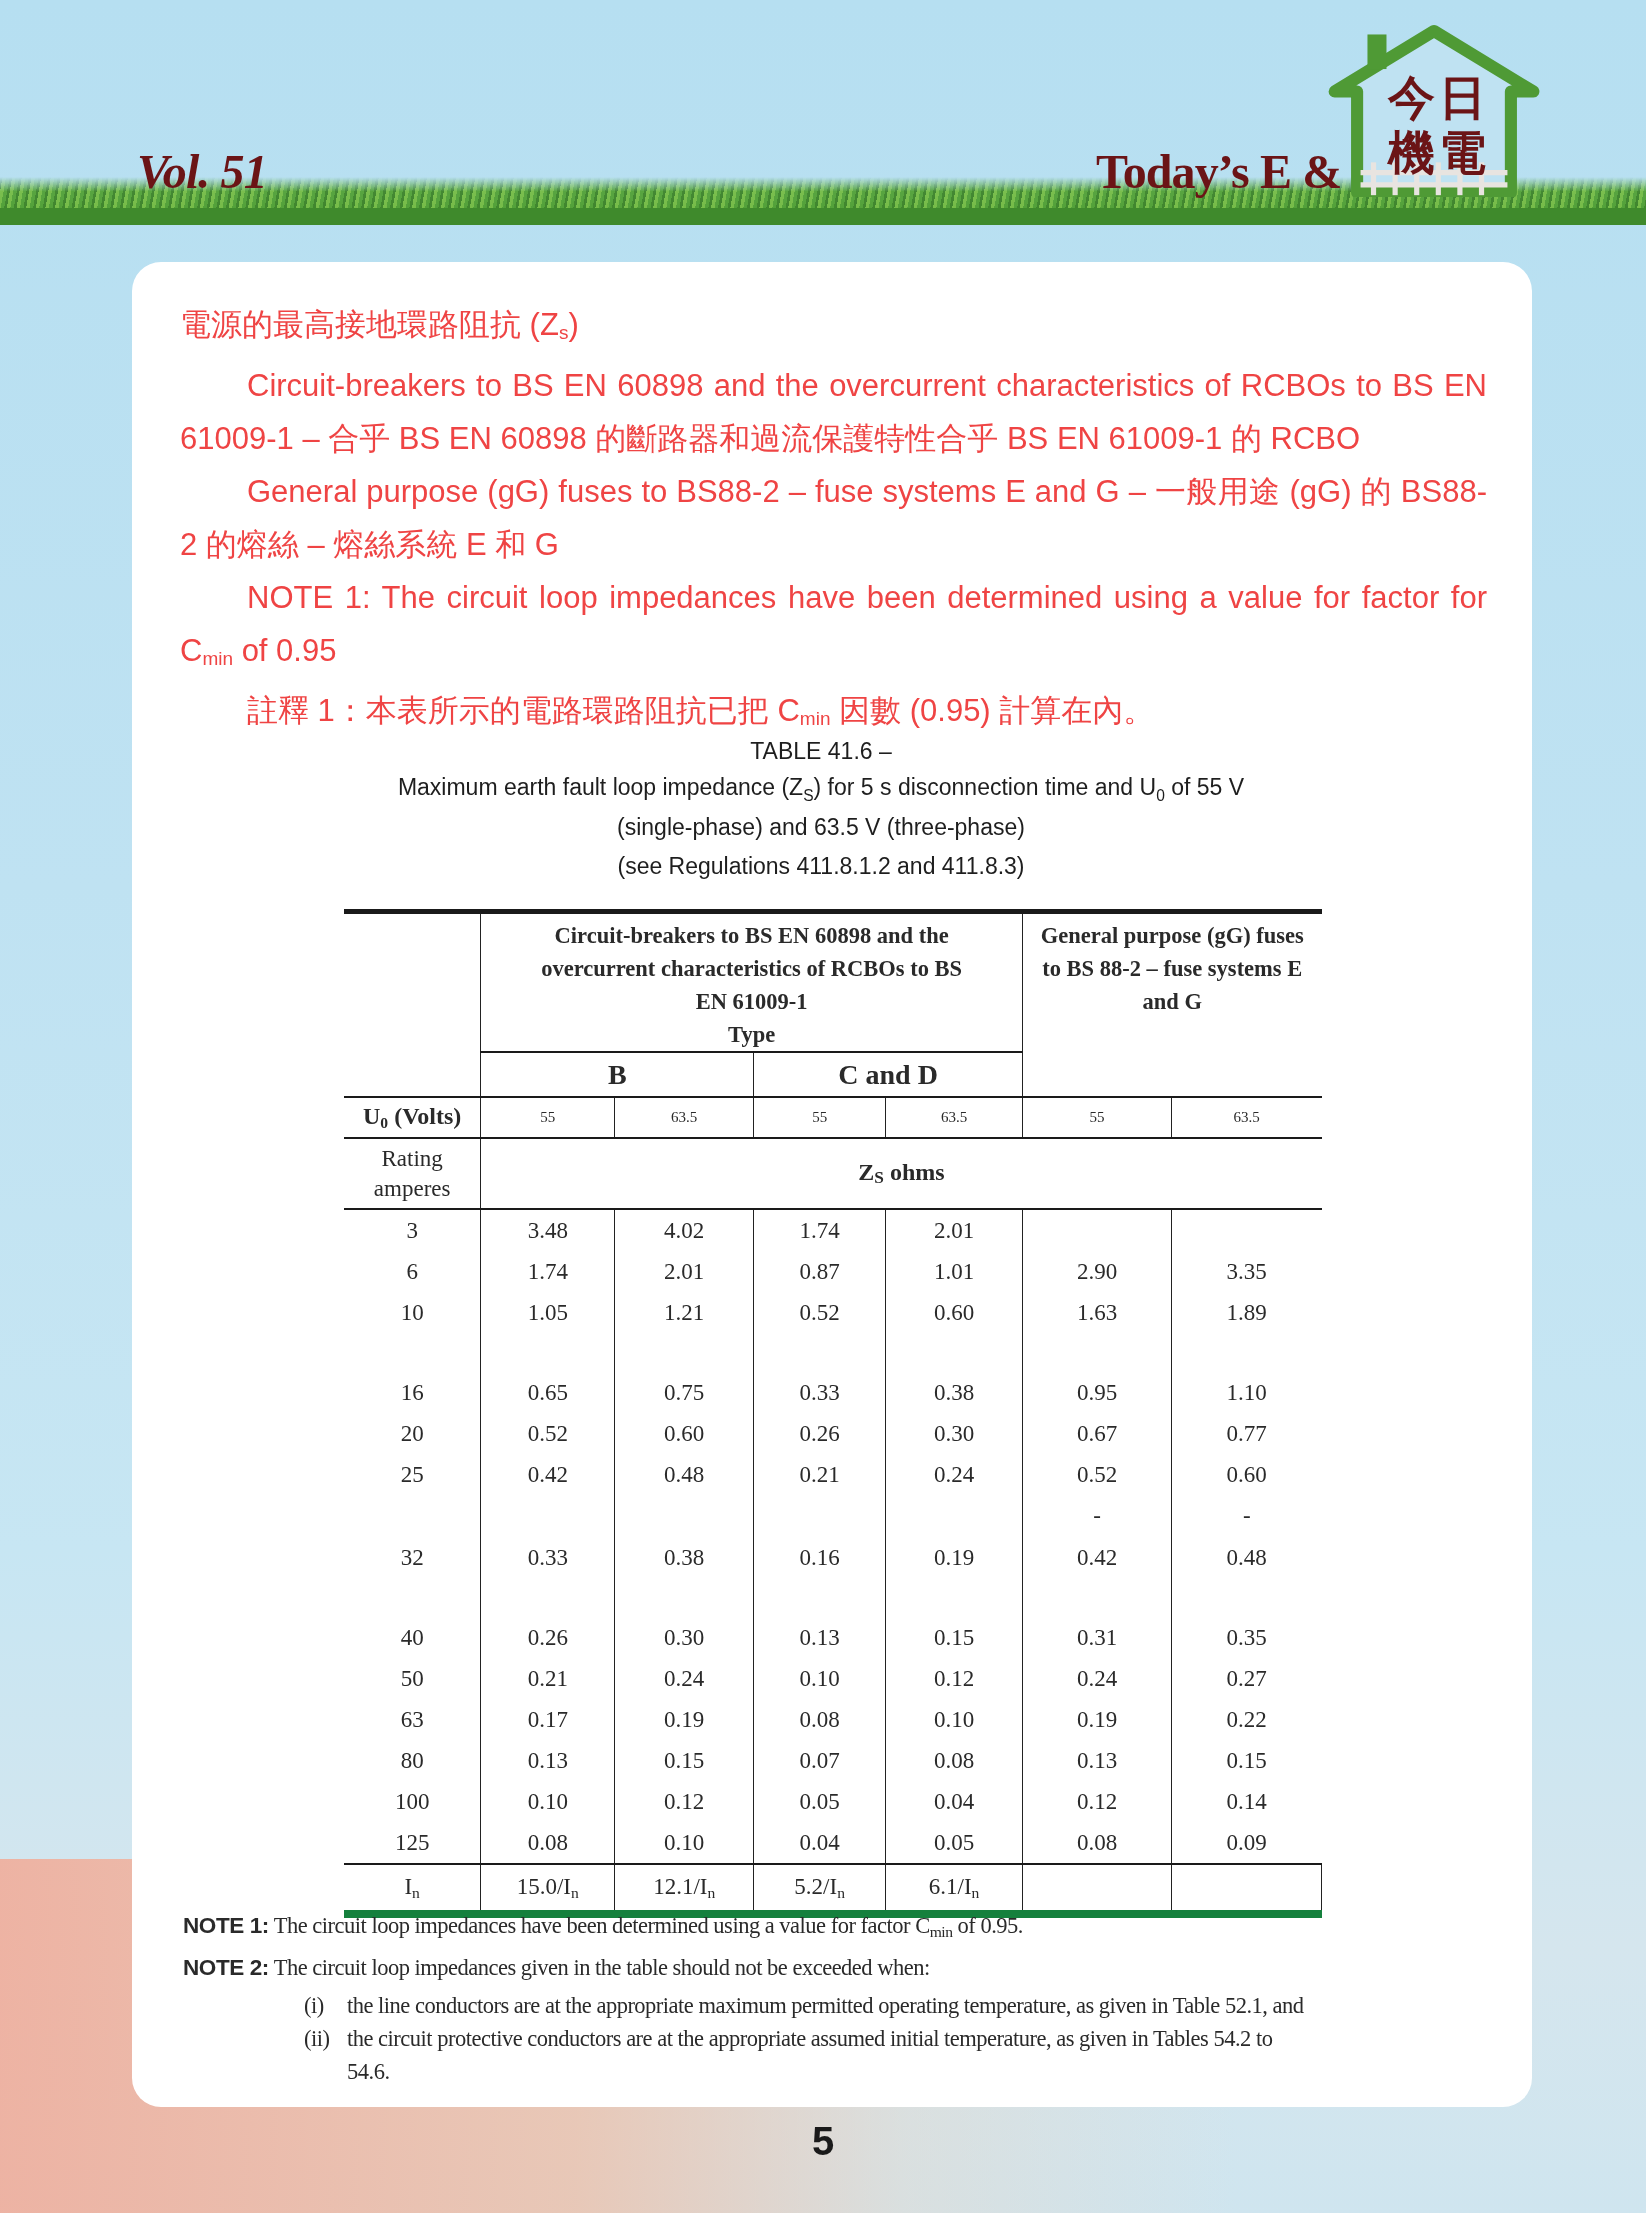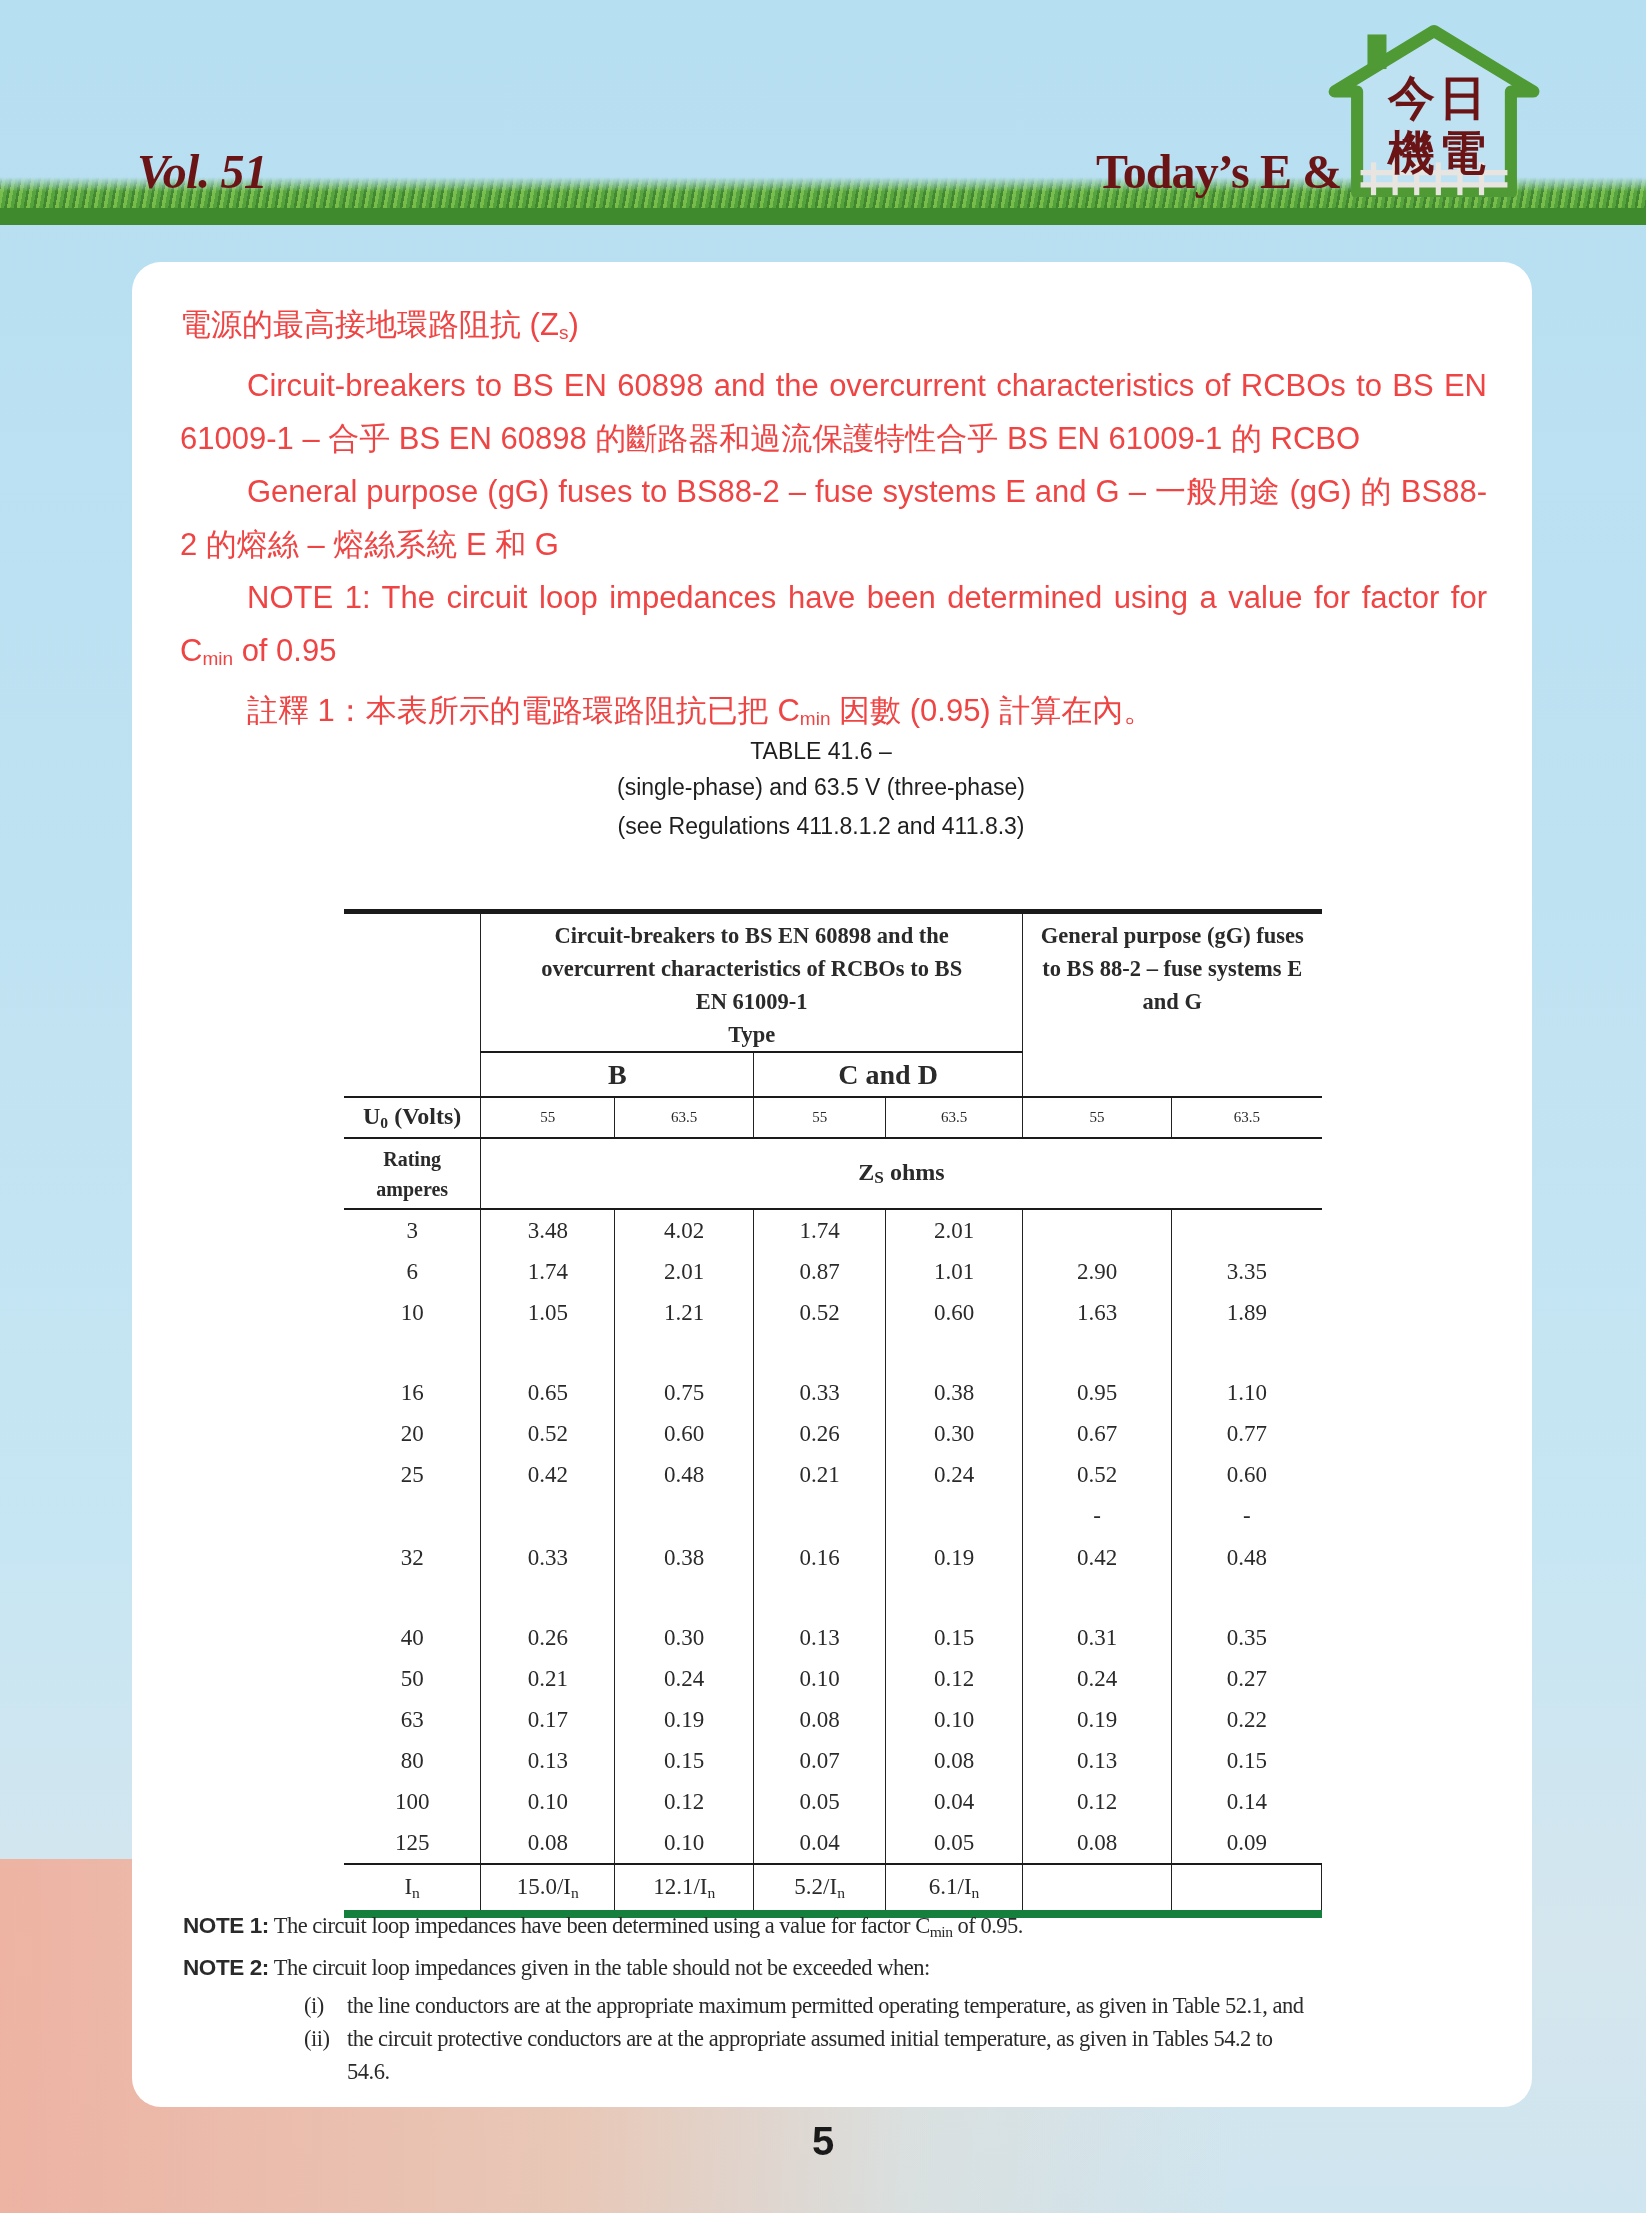--- a/index.html
+++ b/index.html
@@ -61,21 +61,21 @@
   table.zs td:first-child { border-left: none; }
   table.zs td:last-child { border-right: none; }
   .top-rule { border-top: 5.2px solid #1a1a1a; }
   .rule { border-top: 2.2px solid #1a1a1a; }
   .bot-rule { border-bottom: 8px solid #15803d; }
   .hdr-cb { font-weight: bold; font-size: 22.5px; line-height: 33px; vertical-align: top; padding-top: 5.2px !important; }
   .hdr-type { font-weight: bold; font-size: 28px; height: 43px; }
   .u0 td { height: 39px; font-size: 15px; }
   .u0 td:first-child { font-weight: bold; font-size: 24px; }
   .rating td { height: 69px; }
-  .rating td:first-child { font-weight: bold; font-size: 20px; line-height: 30px; }
+  .rating td:first-child { font-weight: normal; font-size: 23px; line-height: 30px; }
   .zsohms { font-weight: bold; font-size: 24px; }
   .zsohms .zsub { font-size: 17.3px; vertical-align: -2.6px; }
   tr.d td { height: 41px; font-size: 23px; }
   tr.gap td { height: 39px; }
   tr.dash td { height: 42px; vertical-align: middle; }
   tr.in td { height: 45px; font-size: 23px; }
   .in-sub { font-size: 15.6px; vertical-align: -3.5px; }
   .notes { position: absolute; left: 183px; top: 1905px; width: 1297px; font-family: "Liberation Serif", serif; font-size: 22.5px; color: #2a2a2a; letter-spacing: -0.5px; }
   .notes .n { height: 42px; line-height: 42px; white-space: nowrap; }
   .notes b { font-family: "Liberation Sans", sans-serif; font-weight: bold; letter-spacing: -0.4px; }
@@ -121,20 +121,21 @@
 <div class="intro">
   <p><span>電源的最高接地環路阻抗 (Z</span><span class="sub">s</span><span>)</span></p>
   <p class="indent">Circuit-breakers to BS EN 60898 and the overcurrent characteristics of RCBOs to BS EN 61009-1 – 合乎 BS EN 60898 的斷路器和過流保護特性合乎 BS EN 61009-1 的 RCBO</p>
   <p class="indent">General purpose (gG) fuses to BS88-2 – fuse systems E and G – 一般用途 (gG) 的 BS88-2 的熔絲 – 熔絲系統 E 和 G</p>
   <p class="indent"><span>NOTE 1: The circuit loop impedances have been determined using a value for factor for C</span><span class="sub">min</span><span> of 0.95</span></p>
   <p class="indent"><span>註釋 1：本表所示的電路環路阻抗已把 C</span><span class="sub">min</span><span> 因數 (0.95) 計算在內。</span></p>
 </div>
 
 <div class="tcap">
   <div class="l1">TABLE 41.6 –</div>
+  <div><span>Maximum earth fault loop impedance (Z</span><sub>S</sub><span>) for 5 s disconnection time and U</span><sub>0</sub><span> of 55 V</span></div>
   <div>(single-phase) and 63.5 V (three-phase)</div>
   <div class="l4">(see Regulations 411.8.1.2 and 411.8.3)</div>
 </div>
 
 <table class="zs">
   <colgroup>
     <col style="width:137px">
       <col style="width:134px">
       <col style="width:139px">
       <col style="width:132px">

